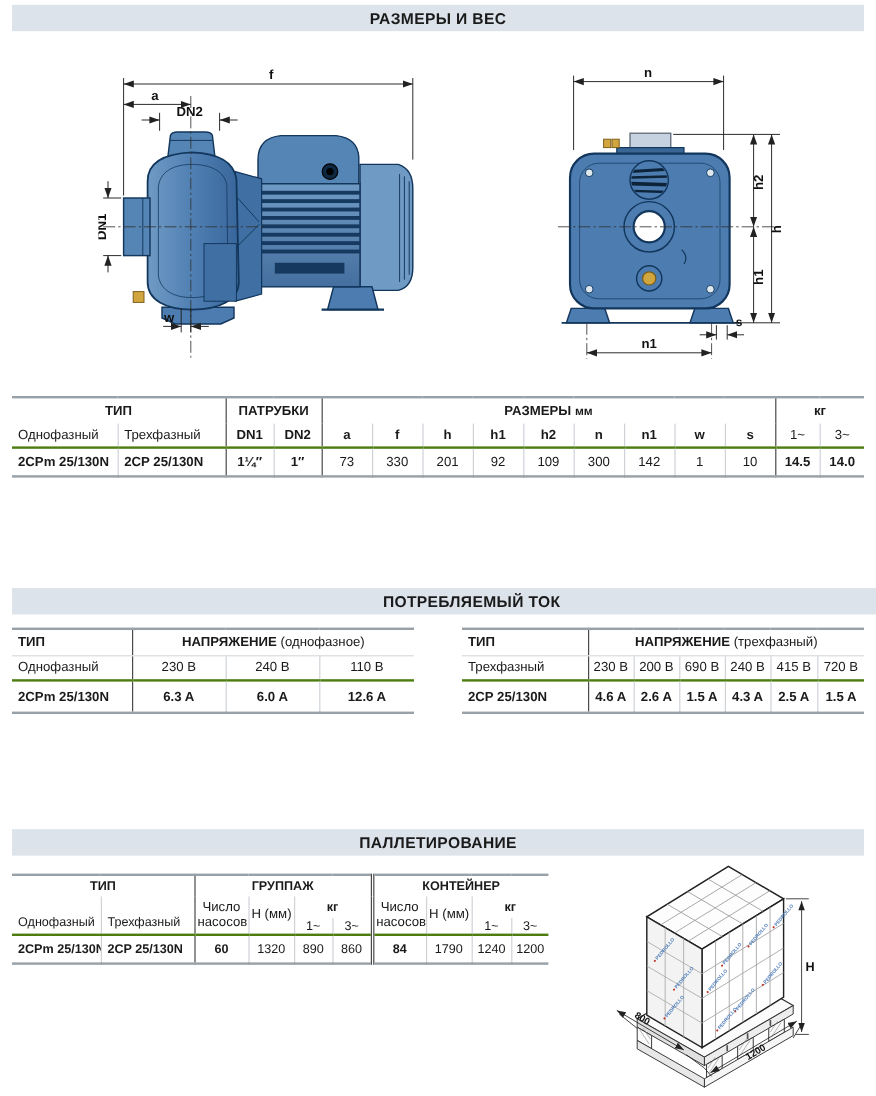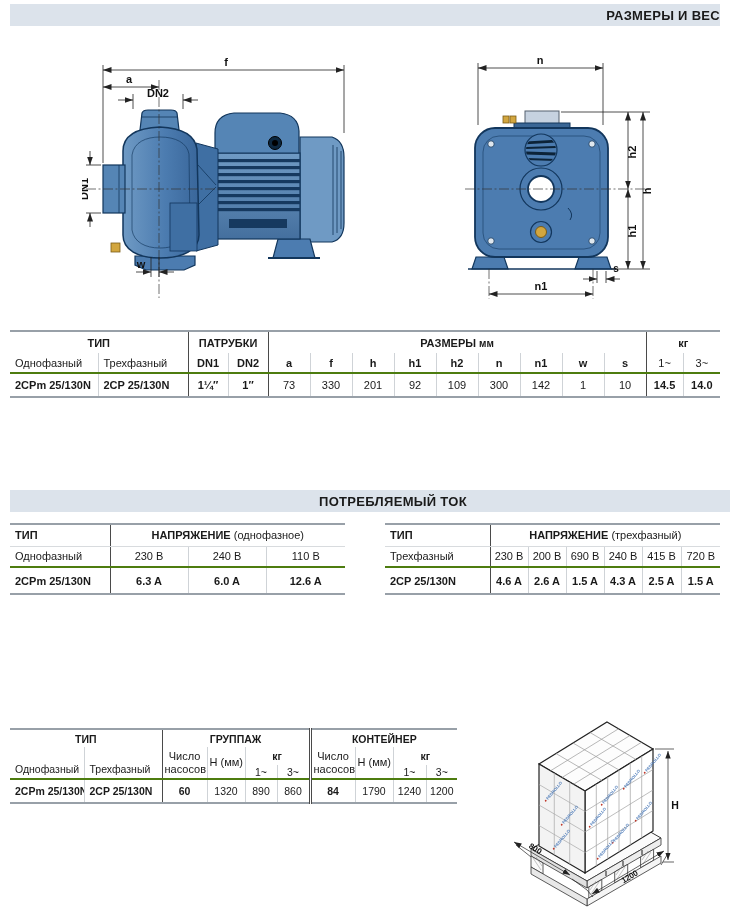--- a/index.html
+++ b/index.html
@@ -23,21 +23,21 @@
   .vb{vertical-align:bottom;padding-bottom:3px;}
   .small2{font-size:11px;line-height:1.1;}
   .unit{font-size:10px;font-weight:bold;}
   svg text{font-family:"Liberation Sans",sans-serif;}
 </style>
 </head>
 <body>
 
 <div class="page">
 
-  <div class="titlebar" style="top:4px;justify-content:flex-end;">
+  <div class="titlebar" style="top:4px;">
     <span>РАЗМЕРЫ И ВЕС</span>
   </div>
 
   <svg class="abs" style="left:82px;top:53px;" width="332" height="250" viewBox="0 0 332 250">
     <defs>
       <marker id="aE" markerWidth="10" markerHeight="8" refX="8.5" refY="4" orient="auto" markerUnits="userSpaceOnUse">
         <path d="M0,1 L8.5,4 L0,7 Z" fill="#222"></path>
       </marker>
       <marker id="aS" markerWidth="10" markerHeight="8" refX="0.5" refY="4" orient="auto" markerUnits="userSpaceOnUse">
         <path d="M9,1 L0.5,4 L9,7 Z" fill="#222"></path>
@@ -329,20 +329,23 @@
       <td class="b bl">4.6 A</td>
       <td class="b ll">2.6 A</td>
       <td class="b ll">1.5 A</td>
       <td class="b ll">4.3 A</td>
       <td class="b ll">2.5 A</td>
       <td class="b ll">1.5 A</td>
     </tr>
   </tbody>
     </table>
 
+  <div class="titlebar" style="top:691px;">
+    <span>ПАЛЛЕТИРОВАНИЕ</span>
+  </div>
 
   <table class="t t3 abs" style="left:10px;top:728px;width:447px;font-size:10.5px;">
     <colgroup>
       <col style="width:74px">
         <col style="width:78px">
         <col style="width:45px">
         <col style="width:38px">
         <col style="width:32px">
       <col style="width:33px">
         <col style="width:45px">

